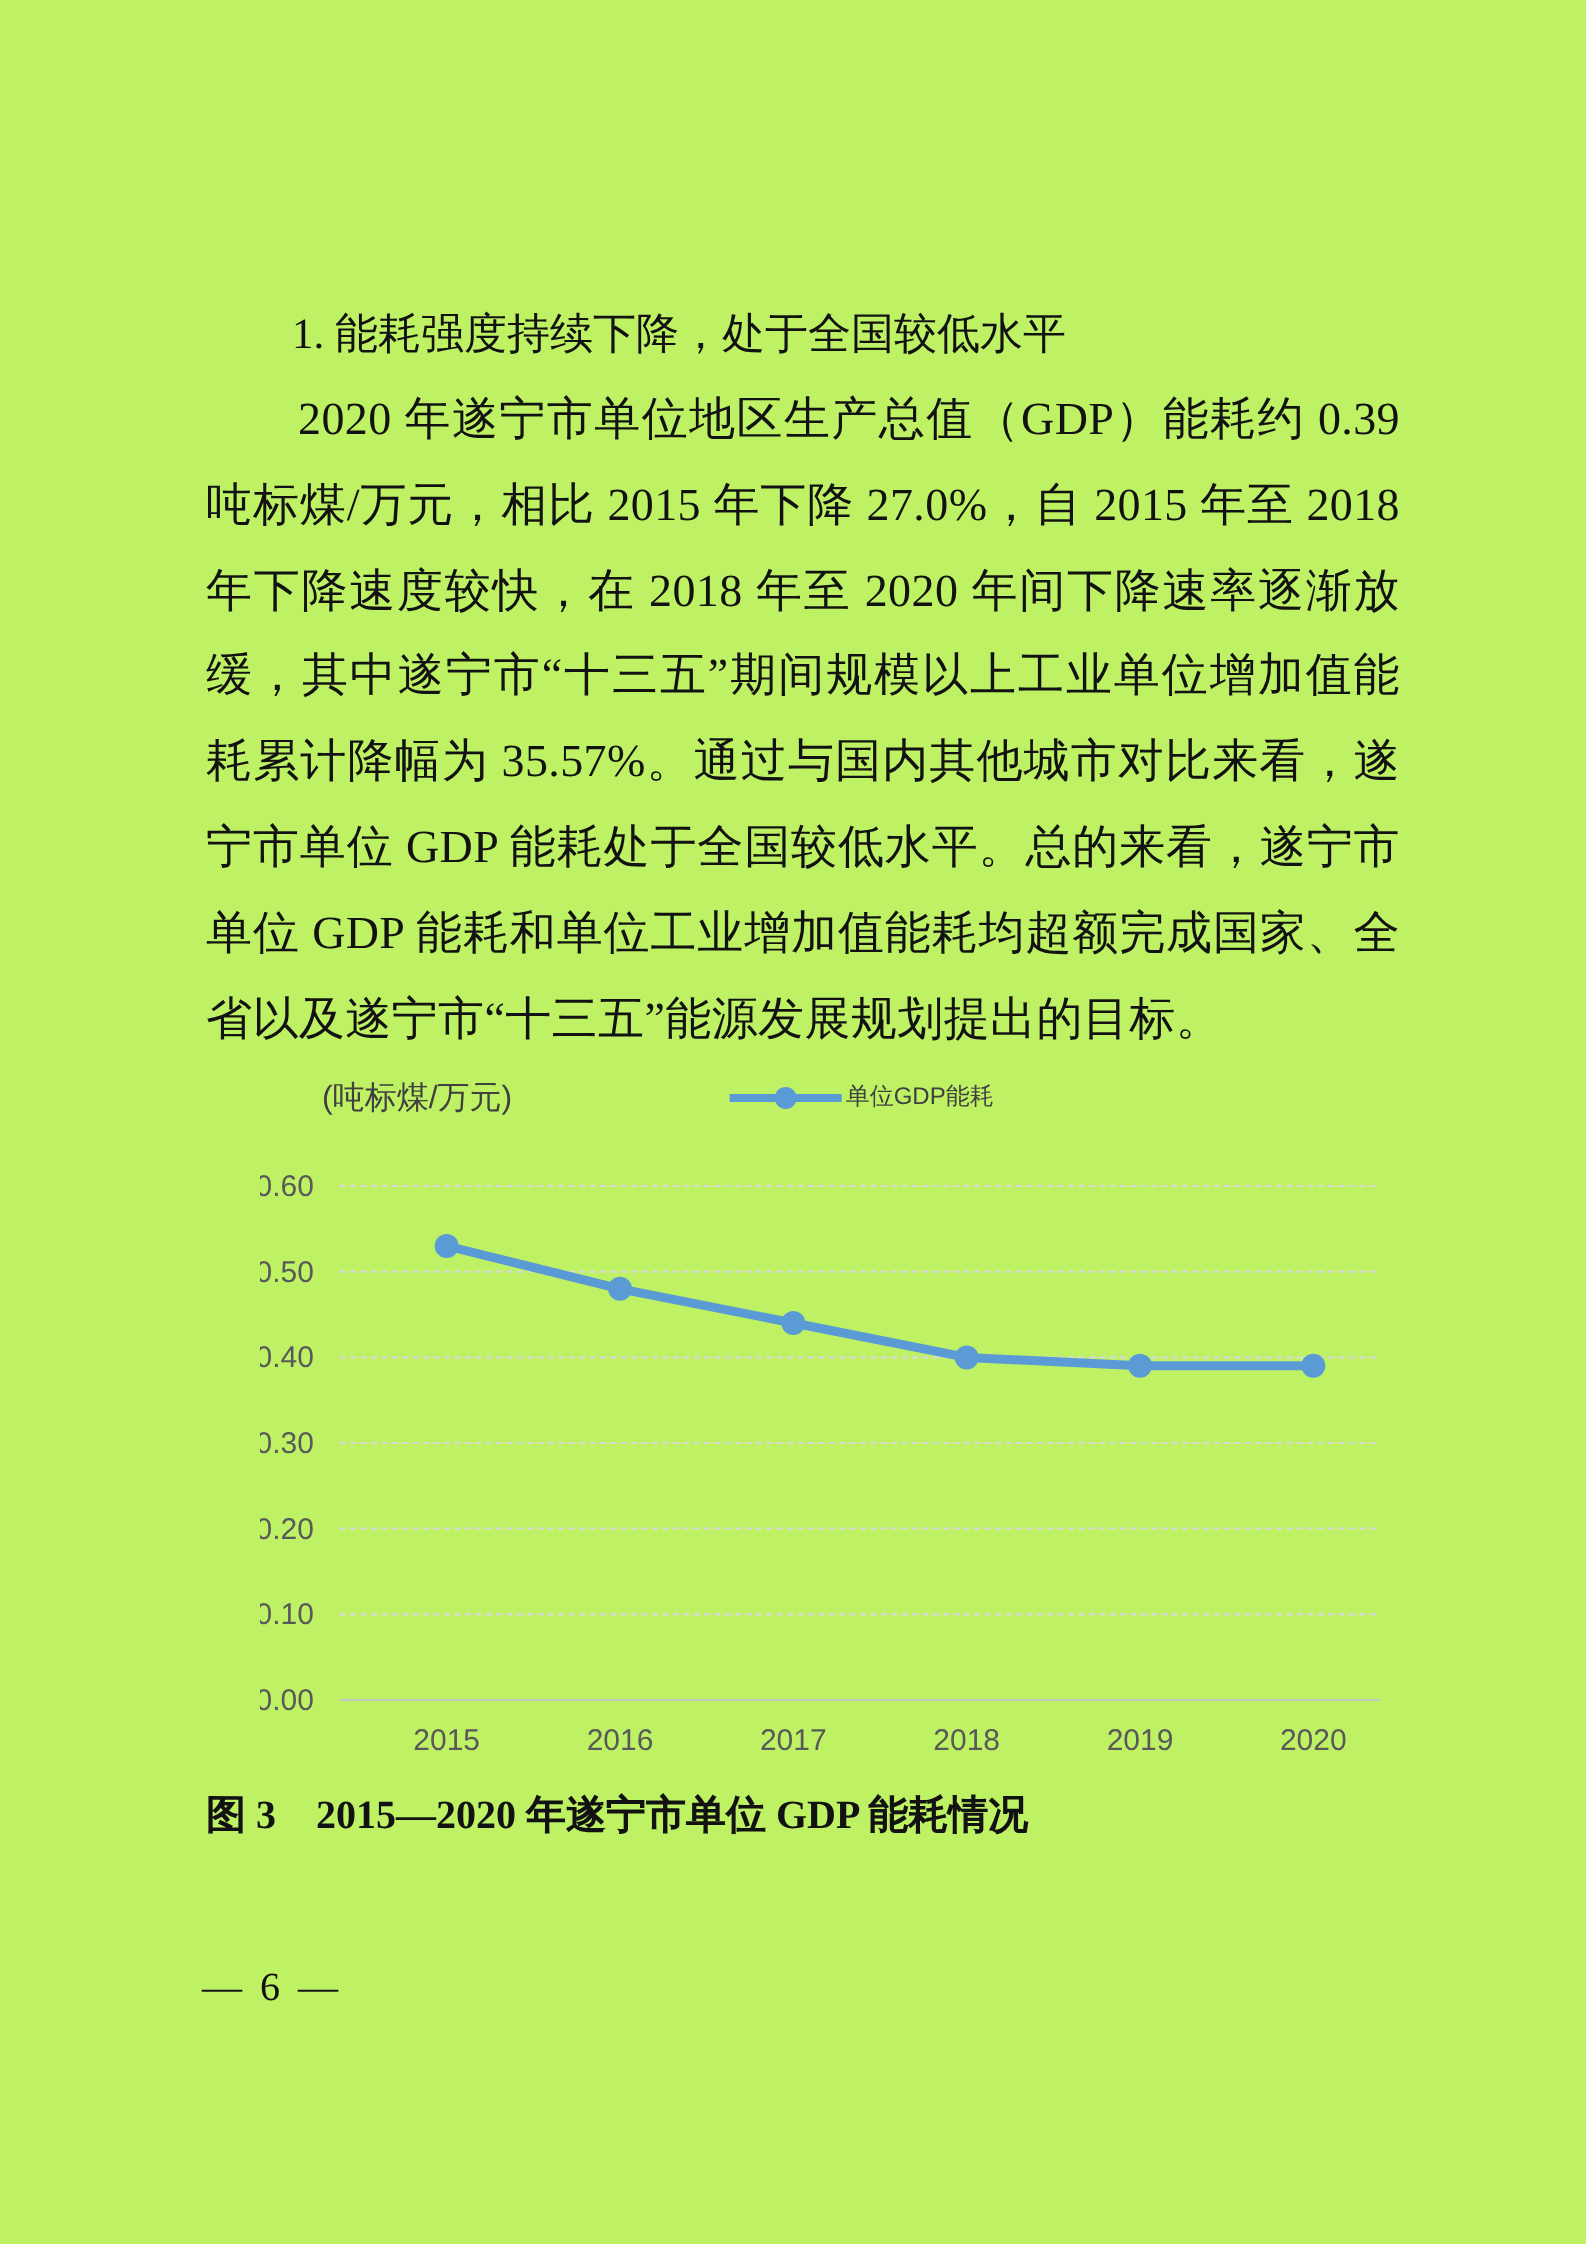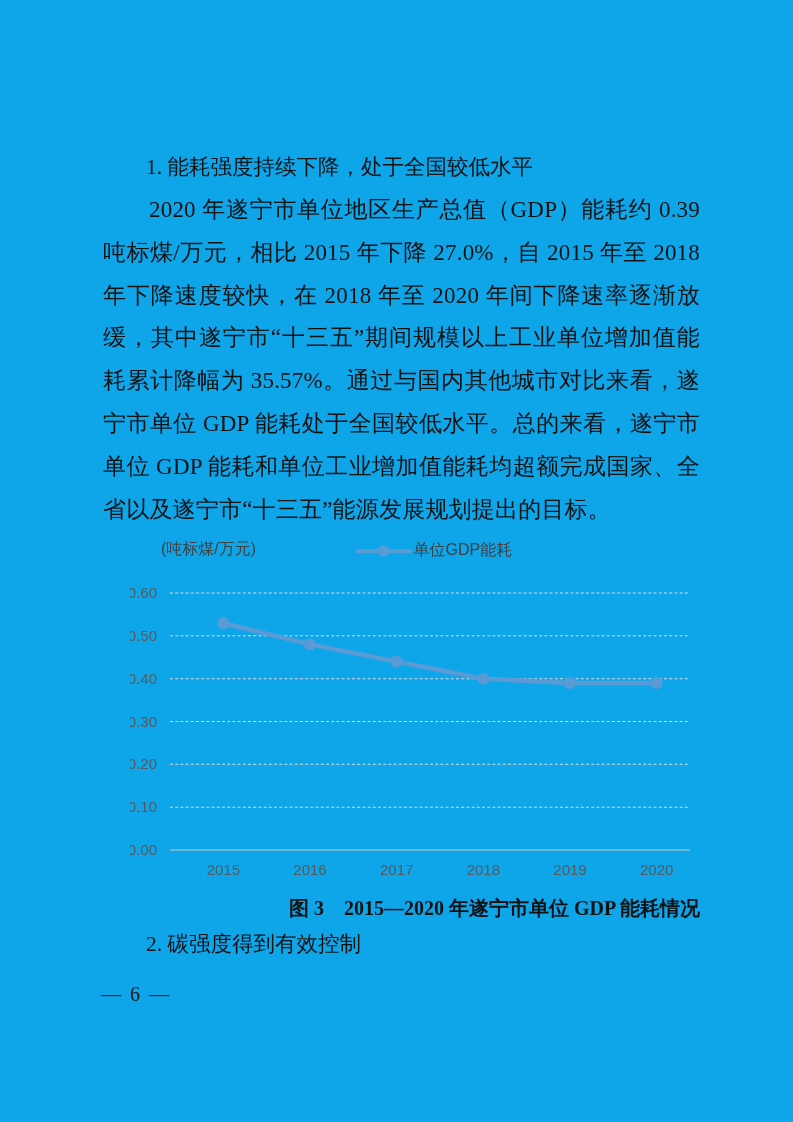--- a/index.html
+++ b/index.html
@@ -2,21 +2,21 @@
 <html><head>
 <meta charset="utf-8">
 <style>
   * { margin: 0; padding: 0; box-sizing: border-box; }
   html, body { background: #ffffff; }
   .page {
     position: relative;
     width: 793px;
     height: 1122px;
     margin: 0 auto;
-    background: #0ea5e9;
+    background: #bef264;
     overflow: hidden;
     font-family: "Liberation Serif", "DejaVu Serif", serif;
     color: #121212;
   }
   .content {
     padding: 146px 93px 0 103px; 
   }
   .heading {
     font-size: 21.5px;
     line-height: 43px;
@@ -68,33 +68,33 @@
     height: 4px;
   }
   .legend-dot {
     position: absolute;
     left: 50%; top: 50%;
     width: 11px; height: 11px;
     border-radius: 50%;
     transform: translate(-50%, -50%);
   }
   .legend-label {
-    font-size: 16px;
+    font-size: 12px;
     color: #404040;
   }
   .chart-svg-wrap { width: 570px; height: 312px; }
   svg .tick {
     font-family: "Liberation Sans", "DejaVu Sans", sans-serif;
     font-size: 15px;
     fill: #595959;
   }
   
   .figure-caption {
     margin-top: 14px;
-    text-align: right;
+    text-align: left;
     font-size: 20px;
     font-weight: bold;
     line-height: 30px;
   }
   .footer-pageno {
     position: absolute;
     left: 101px;
     top: 983px;
     font-size: 20px;
     letter-spacing: 2px;
@@ -150,18 +150,17 @@
             <circle cx="266.6666666666667" cy="94.5" r="6" fill="#5B9BD5"></circle>
             <circle cx="353.33333333333337" cy="111.7" r="6" fill="#5B9BD5"></circle>
             <circle cx="440" cy="115.9" r="6" fill="#5B9BD5"></circle>
             <circle cx="526.6666666666667" cy="115.9" r="6" fill="#5B9BD5"></circle>
           </svg>
       </div>
     </div>
 
     <div class="figure-caption">图 3　2015—2020 年遂宁市单位 GDP 能耗情况</div>
 
-    <div class="heading">2.  碳强度得到有效控制</div>
 
   </div>
 
   <div class="footer-pageno">— 6 —</div>
 </div>
 
 </body></html>

